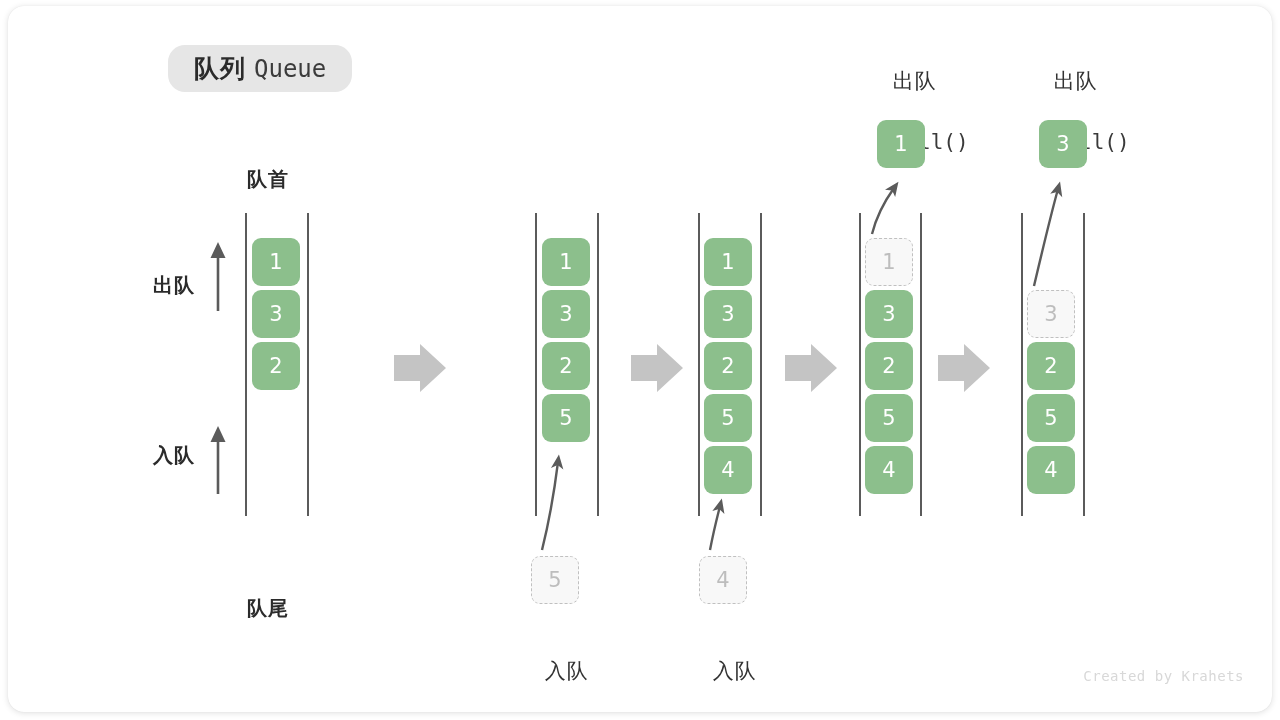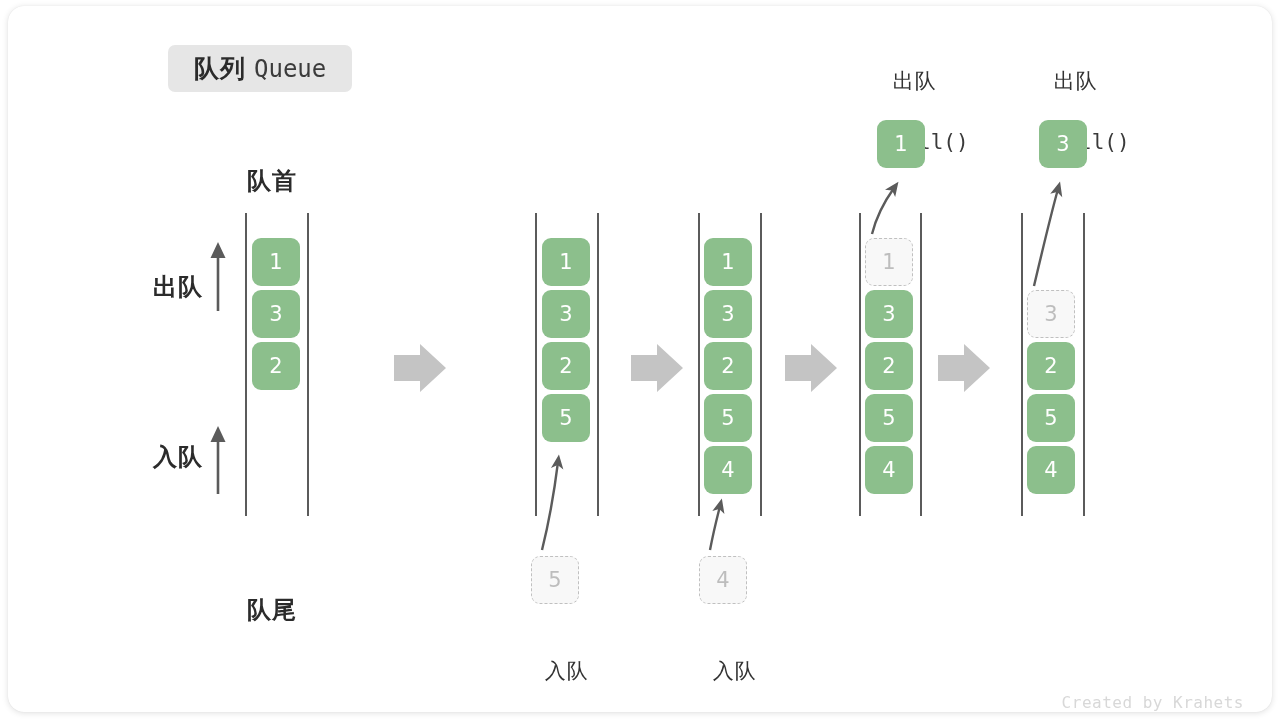--- a/index.html
+++ b/index.html
@@ -25,21 +25,21 @@
     overflow: hidden;
   }
 
   
   .title-badge {
     position: absolute;
     left: 160px;
     top: 39px;
     padding: 11px 26px;
     background: #e6e6e6;
-    border-radius: 7px;
+    border-radius: 17px;
     white-space: nowrap;
     line-height: 1;
   }
   .title-cn {
     font-size: 25px;
     font-weight: bold;
     color: #2b2b2b;
     letter-spacing: 1px;
   }
   .title-en {
@@ -49,21 +49,21 @@
     margin-left: 8px;
   }
 
   
   .lbl {
     position: absolute;
     white-space: pre;
     line-height: 1.32;
   }
   .lbl-bold-cn {
-    font-size: 24px;
+    font-size: 20px;
     font-weight: bold;
     color: #2b2b2b;
     letter-spacing: 1px;
   }
   .op-label {
     position: absolute;
     white-space: pre;
     line-height: 1.45;
     font-size: 21px;
     color: #333333;
@@ -118,23 +118,23 @@
     left: 0; top: 0;
     width: 1264px;
     height: 706px;
     pointer-events: none;
   }
 
   
   .watermark {
     position: absolute;
     right: 28px;
-    bottom: 0;
+    bottom: 28px;
     font-family: "DejaVu Sans Mono", "Liberation Mono", monospace;
-    font-size: 16px;
+    font-size: 14px;
     color: #d8d8d8;
     letter-spacing: 0.5px;
     text-align: right;
   }
 </style>
 </head>
 <body>
 
 <div class="canvas">
 

